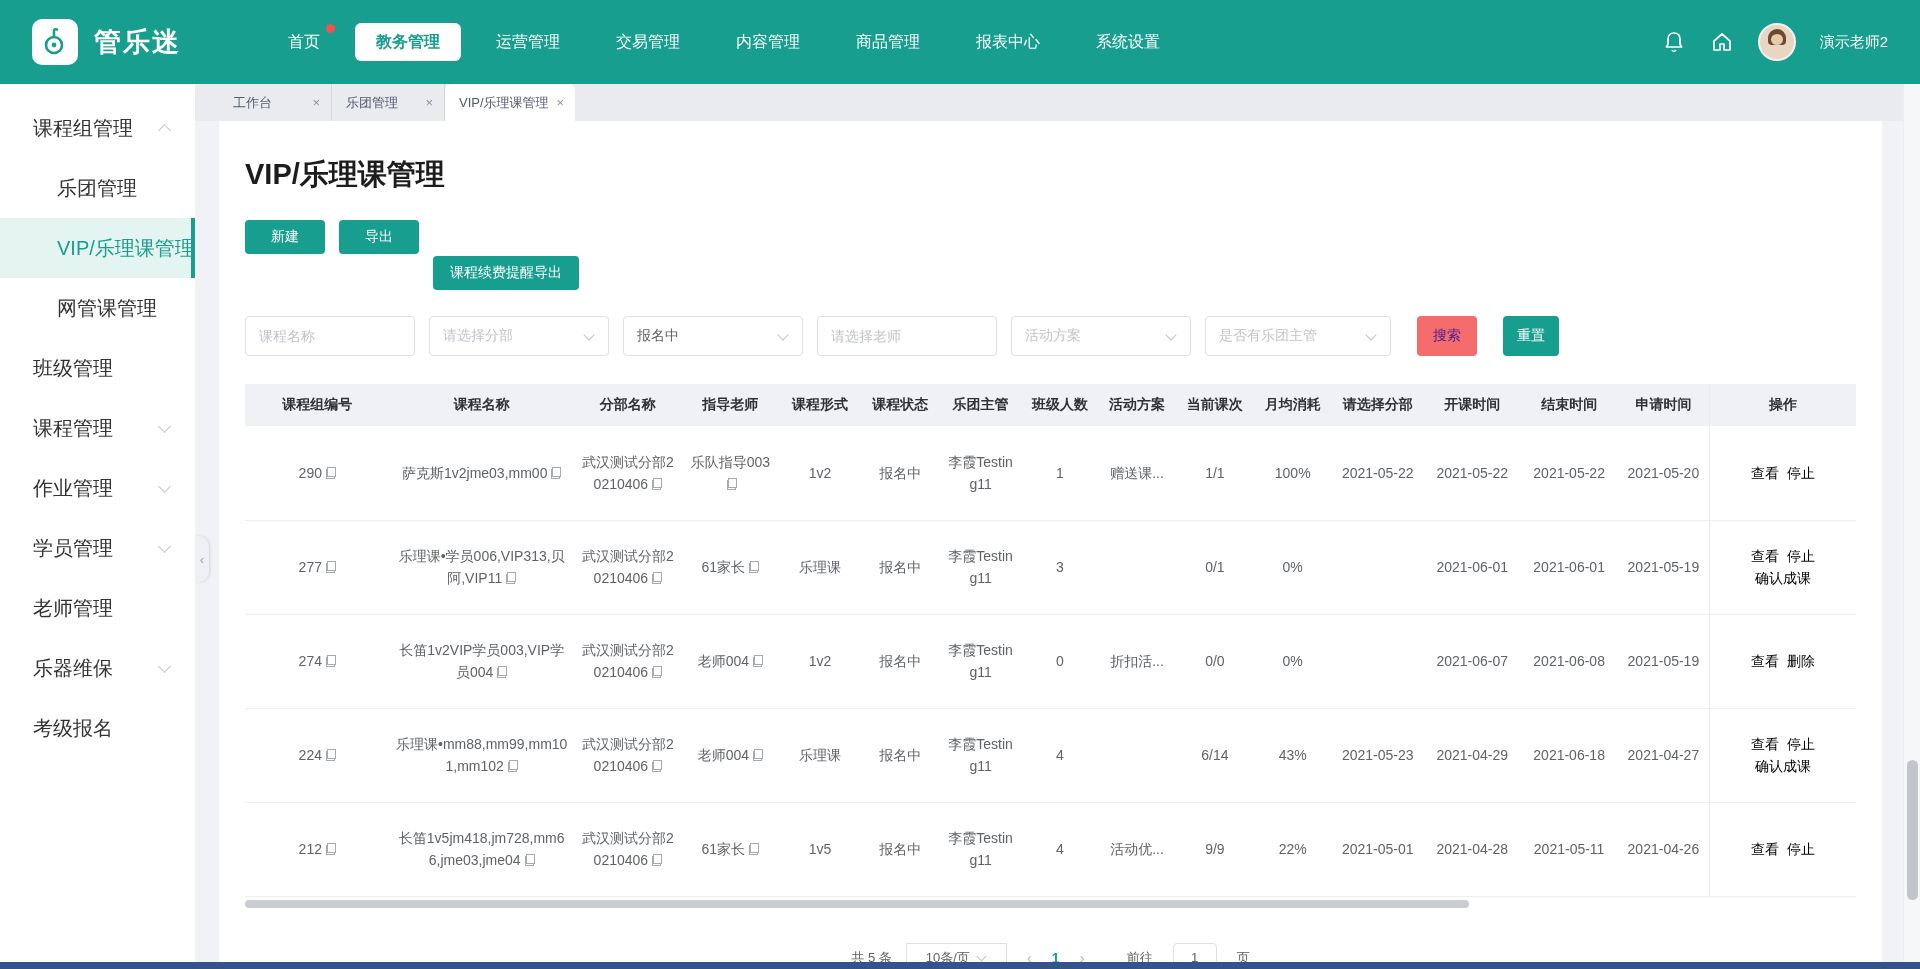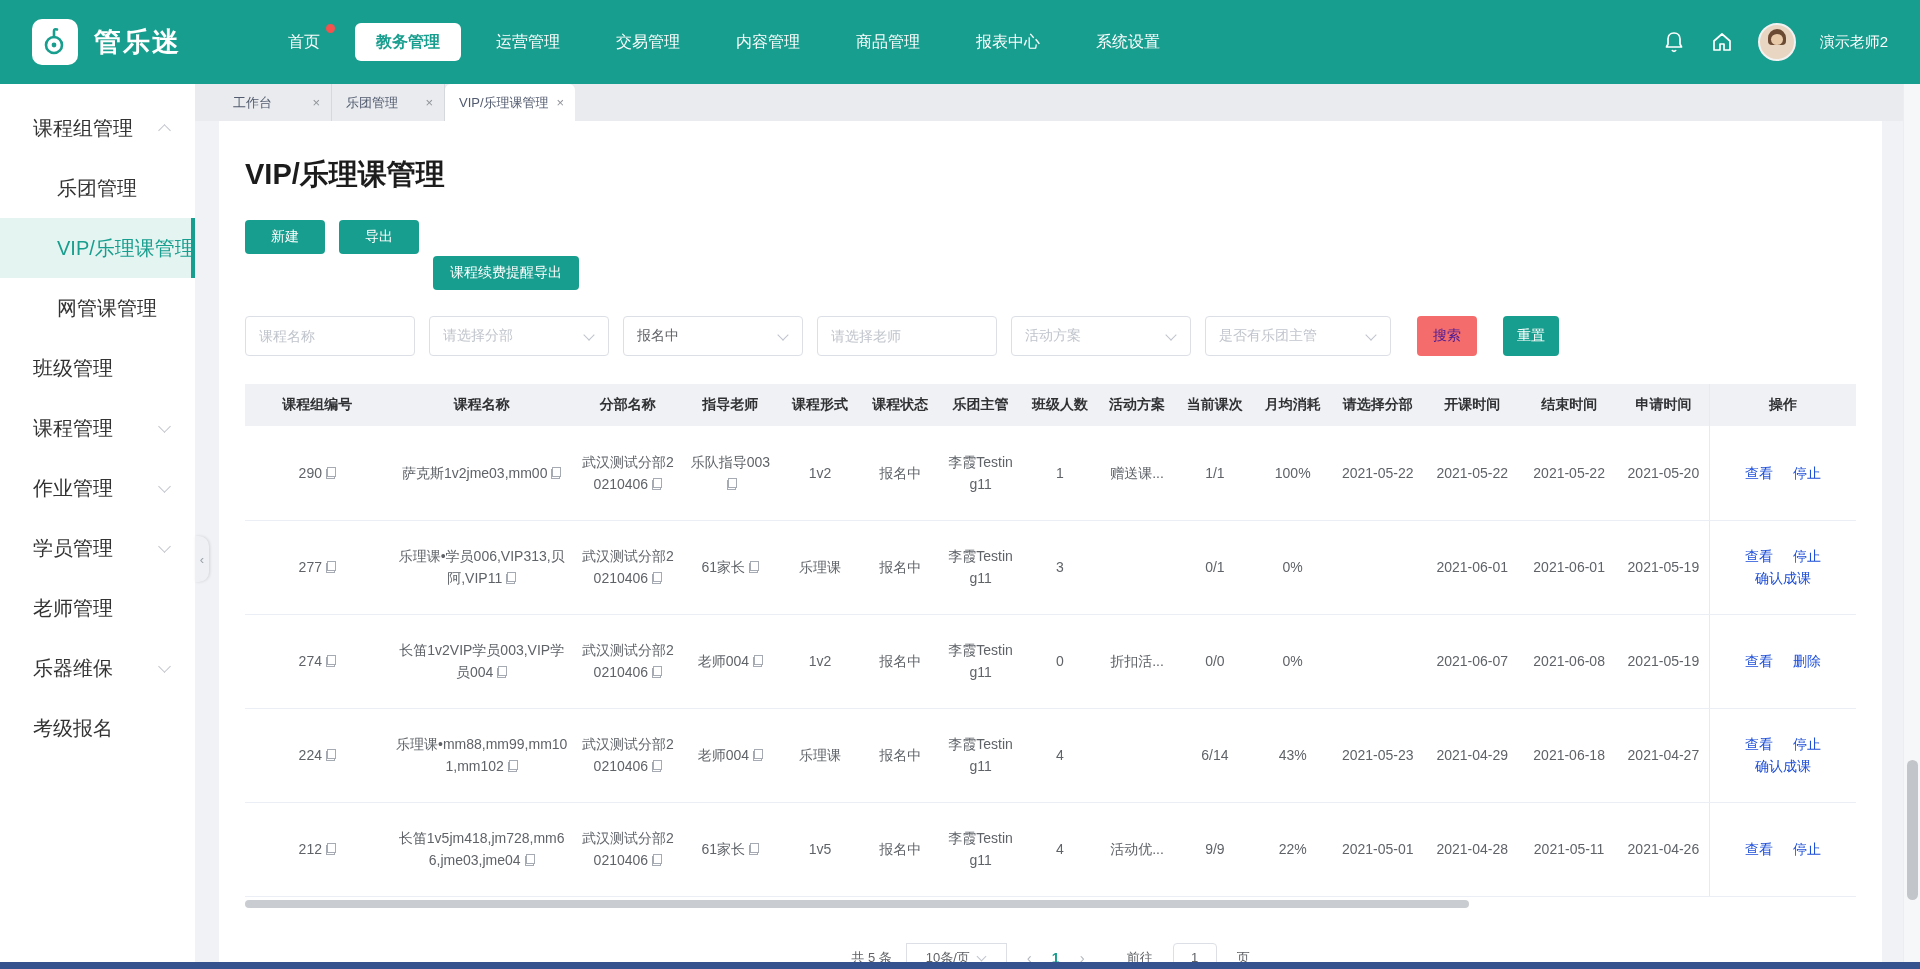--- a/index.html
+++ b/index.html
@@ -63,21 +63,21 @@
 
   
   .tbl-wrap { margin-top:28px; }
   table { width:100%; border-collapse:collapse; table-layout:fixed; }
   thead th { background:#eff1f4; height:42px; font-size:14px; font-weight:bold; color:#303133; text-align:center; padding:0 4px; }
   tbody td { height:94px; font-size:14px; color:#5f6368; text-align:center; padding:8px 6px; border-bottom:1px solid #ebeef5; line-height:22px; word-break:break-all; }
   th.op-col, td.op-col { border-left:1px solid #e8eaed; }
   .copy-icon { display:inline-block; position:relative; width:10px; height:12px; margin-left:4px; vertical-align:-1px; cursor:pointer; }
   .copy-icon::before { content:""; position:absolute; left:0; bottom:0; width:7px; height:8px; border:1px solid #a6abb3; background:#fff; }
   .copy-icon::after { content:""; position:absolute; right:0; top:0; width:7px; height:8px; border:1px solid #a6abb3; background:#fff; }
-  .link { color:#1d4ed8; cursor:pointer; margin:0 10px; white-space:nowrap; }
+  .link { color:#000000; cursor:pointer; margin:0 4px; white-space:nowrap; }
   .link:empty { margin:0; }
   .hscroll { position:relative; height:8px; margin-top:3px; }
   .hthumb { position:absolute; left:0; top:0; height:8px; width:76%; background:#c9ccd0; border-radius:4px; cursor:pointer; }
 
   
   .pager { margin-top:35px; display:flex; align-items:center; justify-content:center; font-size:13px; color:#606266; }
   .pg-total { margin-right:14px; }
   .pg-size { width:101px; height:30px; border:1px solid #dcdfe6; border-radius:0; display:flex; align-items:center; justify-content:center; cursor:pointer; color:#606266; }
   .pg-size .s-caret { margin-left:8px; width:7px; height:7px; }
   .pg-arrow { color:#b4b9bf; font-size:15px; margin:0 20px; cursor:pointer; }

